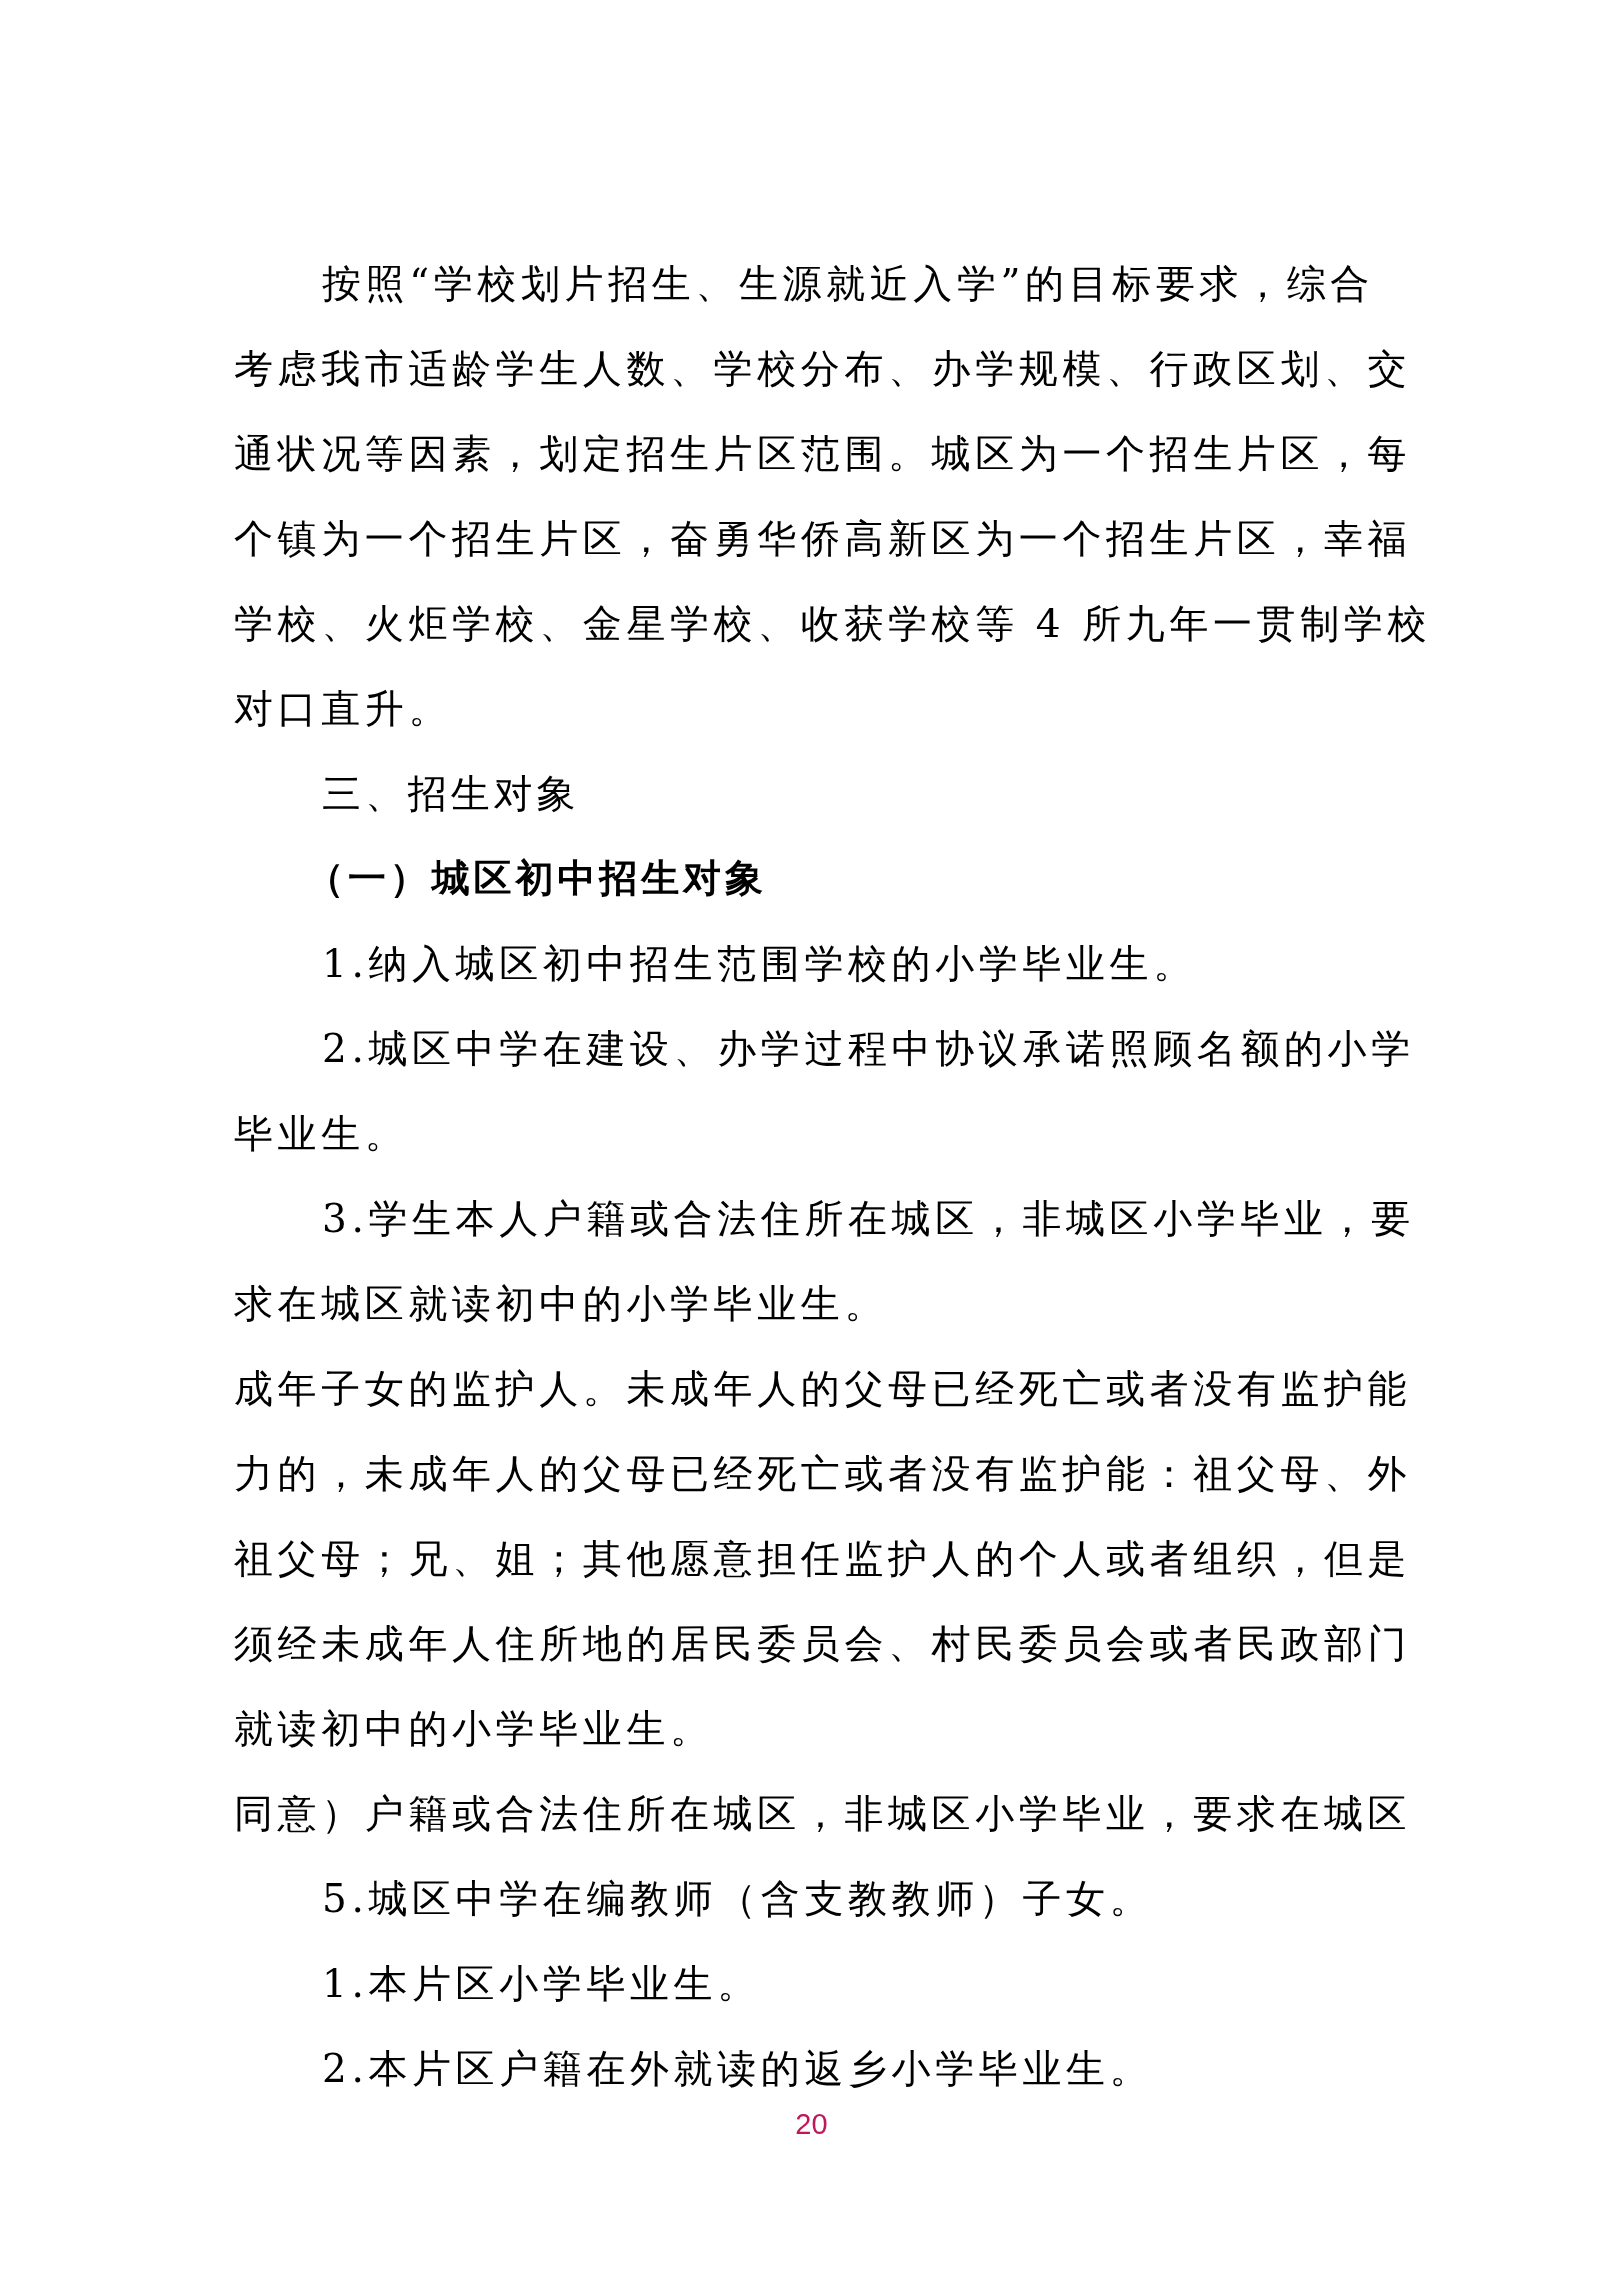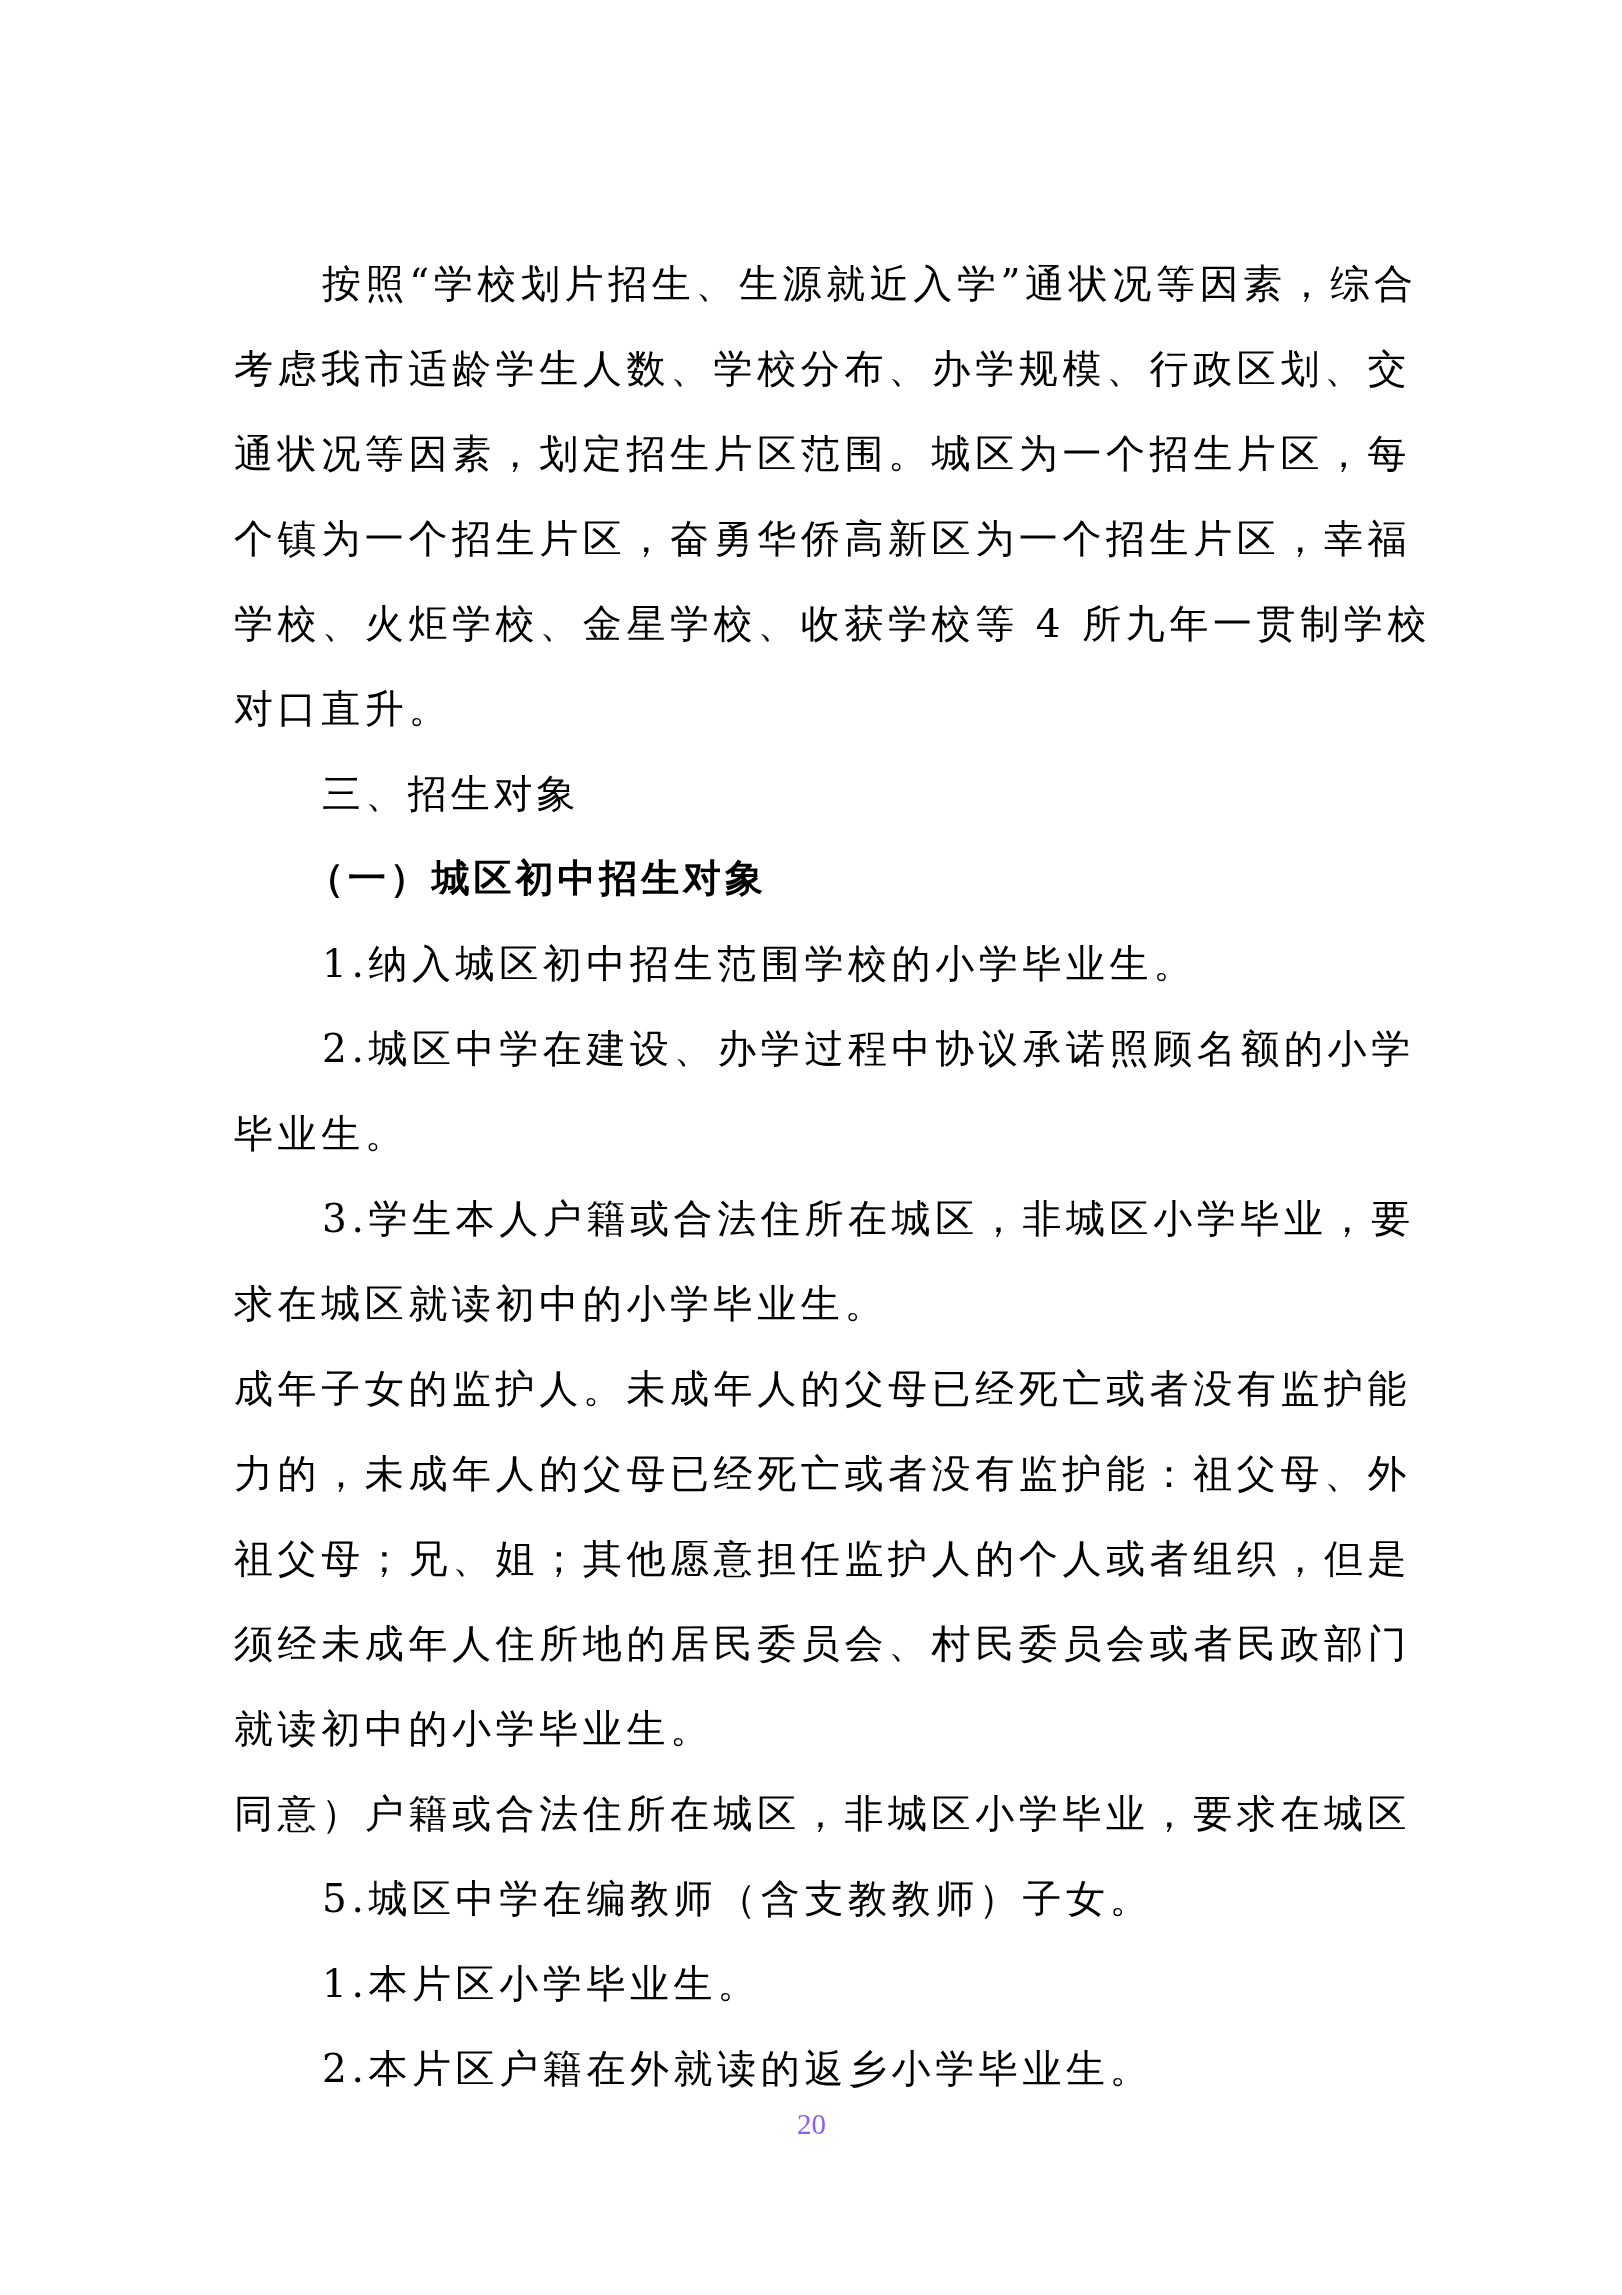--- a/index.html
+++ b/index.html
@@ -46,32 +46,32 @@
     letter-spacing: 3.9px;
     margin: 0;
     text-indent: 72px;
   }
   .page-number {
     position: absolute;
     left: 0;
     width: 1623px;
     top: 2108px;
     text-align: center;
-    font-family: Liberation Serif, serif;
+    font-family: Liberation Sans, sans-serif;
     font-size: 29px;
-    color: #8b5cf6;
+    color: #be185d;
   }
 </style>
 </head>
 <body>
 
 <div class="page">
 
   <div>
-    <div class="line indent">按照“学校划片招生、生源就近入学”通状况等因素，综合</div>
+    <div class="line indent">按照“学校划片招生、生源就近入学”的目标要求，综合</div>
     <div class="line">考虑我市适龄学生人数、学校分布、办学规模、行政区划、交</div>
     <div class="line">通状况等因素，划定招生片区范围。城区为一个招生片区，每</div>
     <div class="line">个镇为一个招生片区，奋勇华侨高新区为一个招生片区，幸福</div>
     <div class="line">学校、火炬学校、金星学校、收获学校等 4 所九年一贯制学校</div>
     <div class="line">对口直升。</div>
   </div>
 
   <div class="heading1">三、招生对象</div>
 
   <div class="heading2">（一）城区初中招生对象</div>

